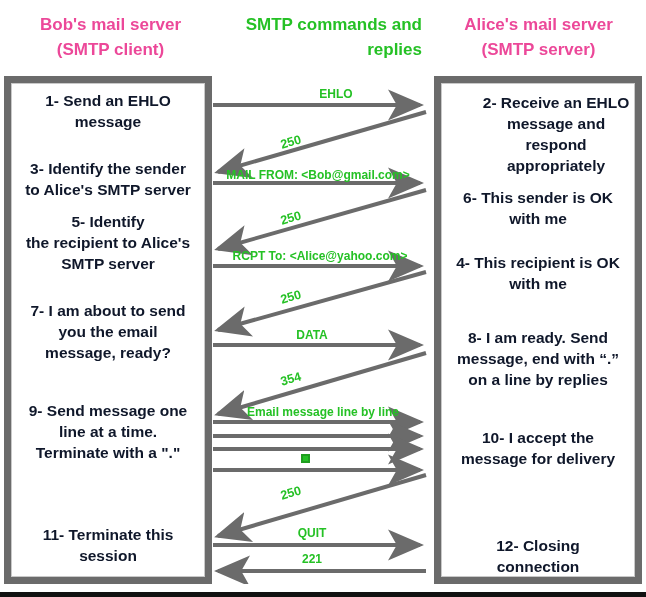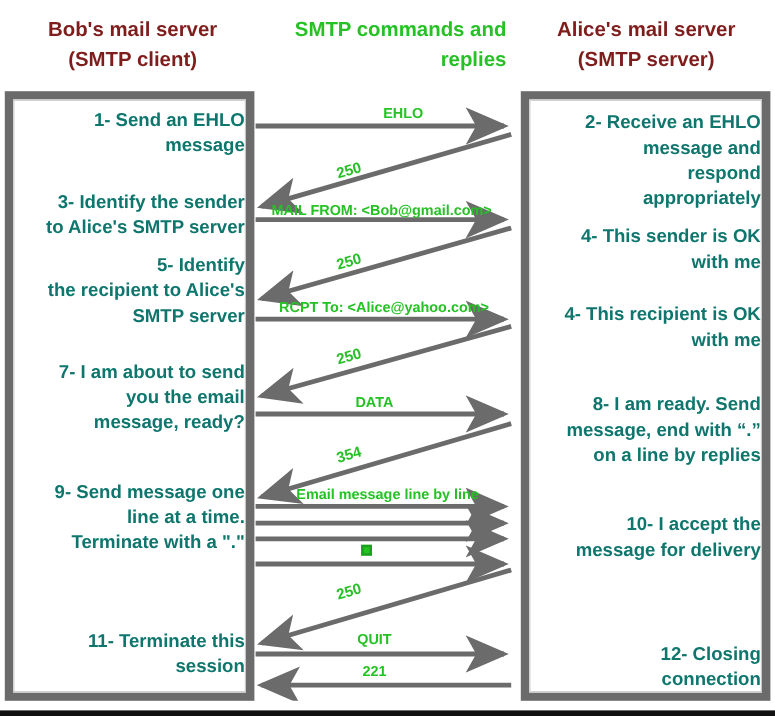--- a/index.html
+++ b/index.html
@@ -13,21 +13,21 @@
   #stage{position:absolute;left:0;top:0;width:646px;height:597px;}
 
   
   .hdr{
     position:absolute;
     text-align:center;
     font-weight:bold;
     font-size:17px;
     line-height:25px;
   }
-  .hdr.gray{color:#7f1d1d;}
+  .hdr.gray{color:#ec4899;}
   .hdr.green{color:#25c125;}
   #hdr-left{left:8px;  top:12px; width:205px;}
   #hdr-mid{ left:222px;top:12px; width:200px;text-align:right;}
   #hdr-right{left:436px;top:12px; width:205px;}
 
   
   .frame{
     position:absolute;
     background:#ffffff;
     border:7px solid #6b6b6b;
@@ -45,25 +45,25 @@
   }
 
   
   #bottom-rule{
     position:absolute;left:0;top:592px;width:646px;height:5px;background:#111111;
   }
 
   
   .step{
     position:absolute;
-    color:#0f766e;
+    color:#0f172a;
     font-weight:bold;
     font-size:15.5px;
     line-height:21px;
-    text-align:right;
+    text-align:center;
     box-sizing:border-box;
   }
   .step.left {left:12px; width:192px;}
   .step.right{left:442px;width:192px;}
 
   
   #lane{
     position:absolute;left:212px;top:76px;width:222px;height:508px;
   }
   #lane svg{position:absolute;left:0;top:0;}
@@ -144,21 +144,21 @@
   <div class="frame" id="frame-right">
     <div class="inner"></div>
   </div>
 
   <div class="step right" style="top:92px;padding-left:36px;">
     <div>2- Receive an EHLO</div>
     <div>message and respond</div>
     <div>appropriately</div>
   </div>
   <div class="step right" style="top:187px;">
-    <div>4- This sender is OK</div>
+    <div>6- This sender is OK</div>
     <div>with me</div>
   </div>
   <div class="step right" style="top:252px;">
     <div>4- This recipient is OK</div>
     <div>with me</div>
   </div>
   <div class="step right" style="top:327px;">
     <div>8-  I am ready. Send</div>
     <div>message, end with “.”</div>
     <div>on a line by replies</div>

